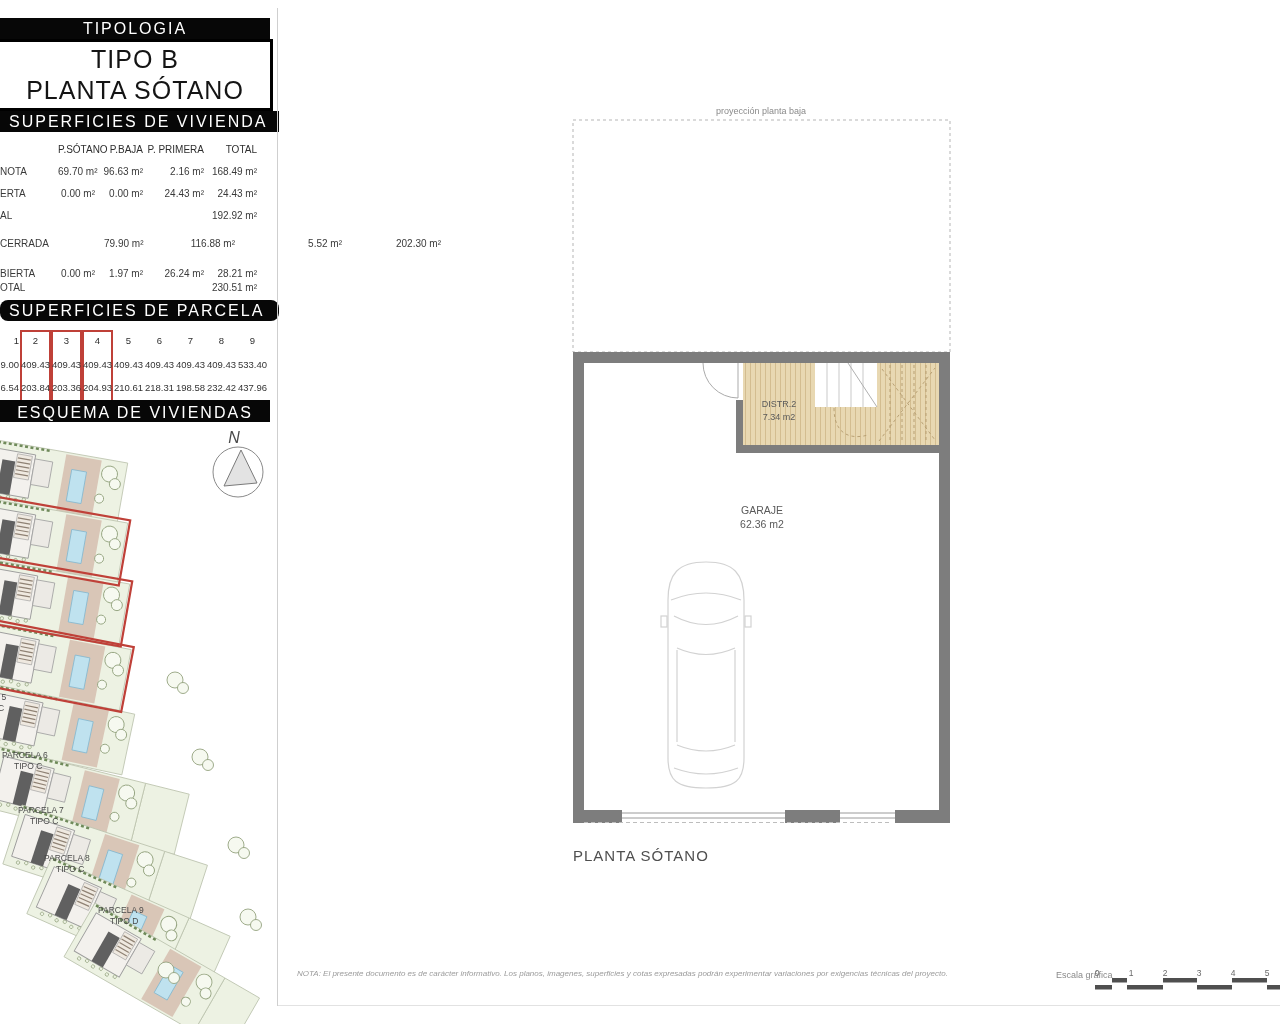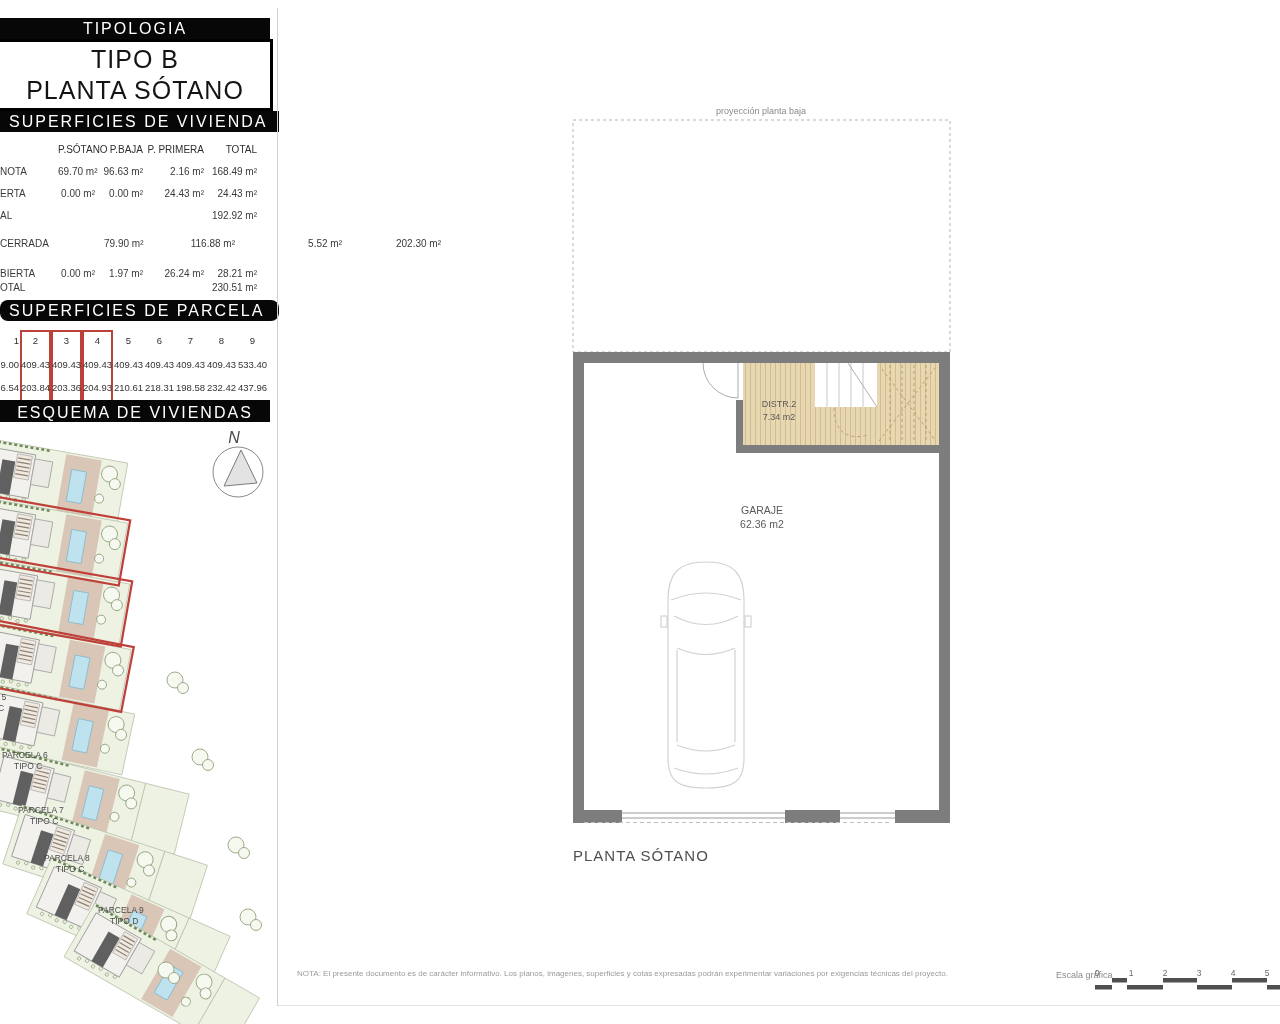--- a/index.html
+++ b/index.html
@@ -304,21 +304,21 @@
     </g>
 
     <text x="501" y="407" font-size="9" fill="#5a5a5a" text-anchor="middle">DISTR.2</text>
     <text x="501" y="420" font-size="9" fill="#5a5a5a" text-anchor="middle">7.34 m2</text>
     <text x="484" y="514" font-size="10.5" fill="#5a5a5a" text-anchor="middle">GARAJE</text>
     <text x="484" y="528" font-size="10.5" fill="#5a5a5a" text-anchor="middle">62.36 m2</text>
 
     <text x="295" y="861" font-size="15" fill="#4f4f4f" letter-spacing="1">PLANTA SÓTANO</text>
   </svg>
 
-  <div class="abs note" style="left:297px;top:969px;width:700px;">
+  <div class="abs note" style="left:297px;top:969px;width:700px;font-style:italic;">
     <div>NOTA: El presente documento es de carácter informativo. Los planos, imagenes, superficies y cotas expresadas podrán experimentar variaciones por exigencias técnicas del proyecto.</div>
   </div>
 
   <div class="abs escala" style="left:1028px;top:970px;padding-left:28px;">Escala gráfica</div>
 
   <svg class="abs" style="left:1093px;top:964px;" width="187" height="40" viewBox="0 0 187 40">
     <g font-size="8.5" fill="#6a6a6a" text-anchor="middle">
       <text x="4" y="12">0</text>
       <text x="38" y="12">1</text>
       <text x="72" y="12">2</text>

